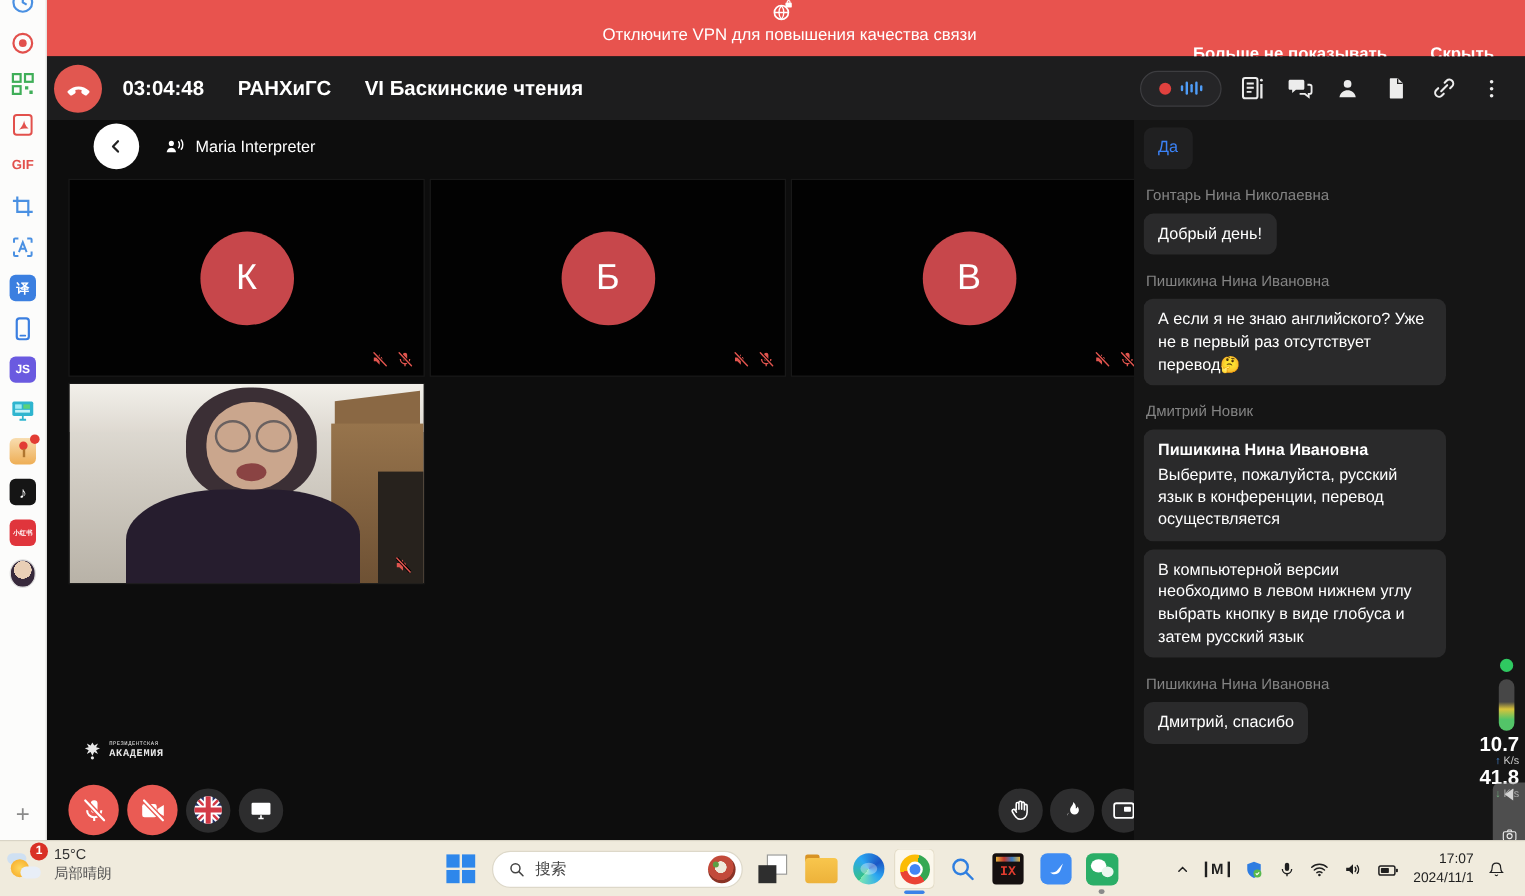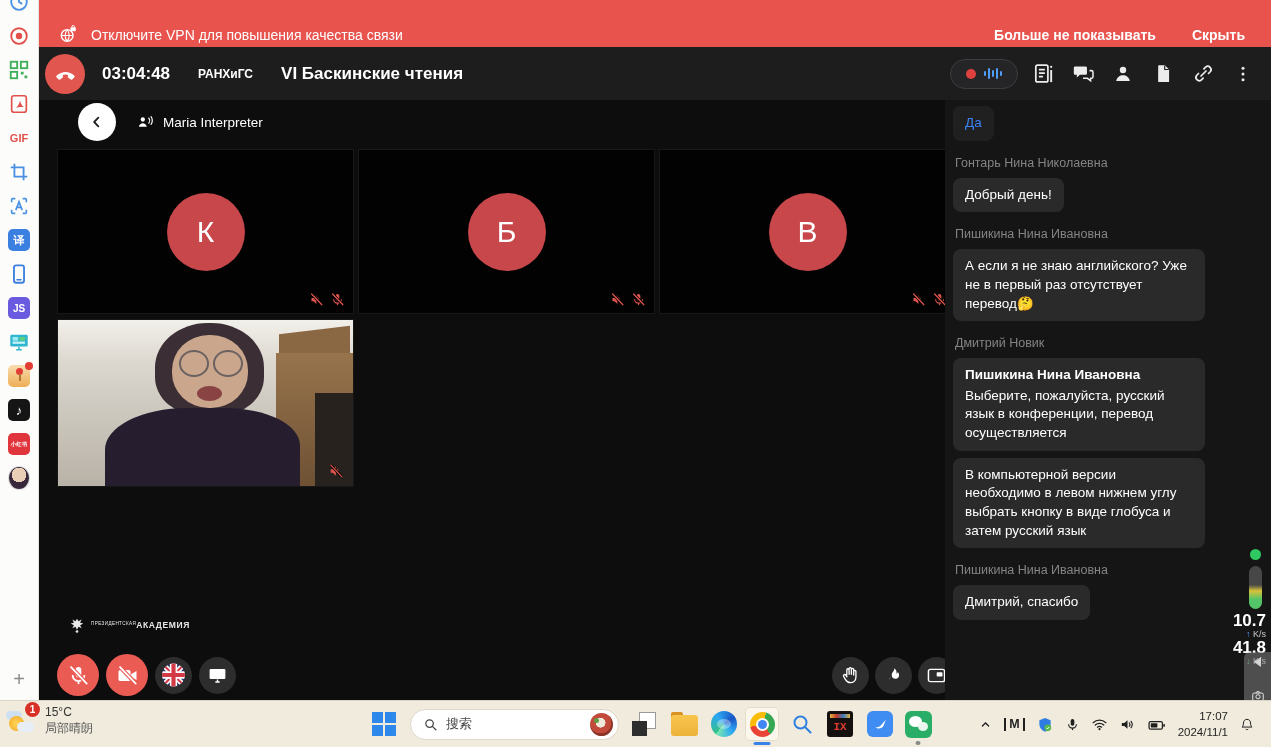--- a/index.html
+++ b/index.html
@@ -15,32 +15,32 @@
   .glyphbox{width:22px;height:22px;border-radius:5px;display:flex;align-items:center;justify-content:center;
             color:#fff;font-weight:700;}
   .joy{width:22px;height:22px;border-radius:5px;background:linear-gradient(180deg,#f8ddb0,#eeae55);position:relative;}
   .joy::before{content:'';position:absolute;left:8px;top:3px;width:7px;height:7px;border-radius:50%;background:#e23c34;}
   .joy::after{content:'';position:absolute;left:10.5px;top:9px;width:2px;height:7px;background:#b0762f;}
   .joy .dot{position:absolute;right:-3px;top:-3px;width:8px;height:8px;border-radius:50%;background:#e23c34;}
   .avatar-photo{width:22px;height:22px;border-radius:50%;
      background:radial-gradient(circle at 50% 36%,#e9cfb6 0 42%,#37293b 43% 100%);border:1px solid #ddd;}
   
   .banner{position:absolute;left:38px;right:0;top:0;height:47px;background:#e8534e;color:#fff;
-          display:flex;align-items:center;padding:11px 26px 0 20px;z-index:5;}
+          display:flex;align-items:center;padding:0 26px 0 20px;z-index:5;flex-direction:column;}
   .banner-text{margin-left:13px;font-size:14px;}
   .banner-right{margin-left:auto;display:flex;gap:36px;}
   .banner-btn{font-size:14px;font-weight:700;color:#fff;background:none;border:none;cursor:pointer;
               font-family:inherit;padding:0;}
   
   .conf-header{position:absolute;left:38px;right:0;top:47px;height:53px;background:#1d1d1e;color:#fff;
                display:flex;align-items:center;z-index:5;}
   .end-call{width:40px;height:40px;border-radius:50%;background:#e15750;margin-left:7px;border:none;
             display:flex;align-items:center;justify-content:center;cursor:pointer;color:#fff;flex:none;}
   .h-timer{margin-left:17px;font-size:17px;font-weight:700;}
-  .h-org{margin-left:28px;font-size:12px;font-weight:700;}
+  .h-org{margin-left:28px;font-size:17px;font-weight:700;}
   .h-title{margin-left:28px;font-size:17px;font-weight:700;}
   .header-right{margin-left:auto;display:flex;align-items:center;gap:10px;margin-right:13px;}
   .rec-pill{width:66px;height:28px;border-radius:15px;background:#252527;border:1px solid #3d3d40;
             display:flex;align-items:center;justify-content:center;gap:8px;cursor:pointer;}
   .rec-dot{width:10px;height:10px;border-radius:50%;background:#e0413e;}
   .wave{display:flex;align-items:center;gap:2px;}
   .wave i{display:block;width:2px;border-radius:1px;background:#4f9df8;}
   .hicon{width:30px;height:30px;display:flex;align-items:center;justify-content:center;color:#ececec;cursor:pointer;}
   
   .stage{position:absolute;left:38px;top:100px;width:907px;height:600px;background:#0d0d0d;margin-left:12px;}
@@ -63,21 +63,21 @@
   .wc-dark{position:absolute;right:0;top:44%;width:13%;height:56%;background:#27221d;}
   .wc-hair{position:absolute;left:33%;top:2%;width:37%;height:56%;border-radius:48% 48% 42% 42%;background:#3b2f35;}
   .wc-face{position:absolute;left:38.5%;top:9%;width:26%;height:44%;border-radius:48%;background:#caa68d;}
   .wc-gl{position:absolute;left:41%;top:18%;width:9%;height:14%;border:2px solid #6a6160;border-radius:50%;}
   .wc-gl.r{left:52.5%;}
   .wc-mouth{position:absolute;left:47%;top:40%;width:8.5%;height:9%;border-radius:50%;background:#8a4343;}
   .wc-body{position:absolute;left:16%;top:53%;width:66%;height:60%;border-radius:42% 38% 0 0;background:#261d2e;}
   .wc-ic{position:absolute;right:9px;bottom:7px;color:#e0544e;}
   
   .watermark{position:absolute;left:17px;top:516px;display:flex;align-items:center;gap:4px;color:#fff;opacity:.9;}
-  .wm-txt{display:flex;line-height:1.15;}
+  .wm-txt{display:flex;flex-direction:column;line-height:1.15;font-family:Liberation Mono, monospace;}
   .wm1{font-size:4.6px;letter-spacing:.4px;}
   .wm2{font-size:8.5px;font-weight:700;letter-spacing:.6px;}
   
   .controls-left{position:absolute;left:7px;bottom:4px;display:flex;align-items:center;gap:7px;}
   .controls-right{position:absolute;right:2px;bottom:6px;display:flex;align-items:center;gap:6px;}
   .ctl{border:none;border-radius:50%;display:flex;align-items:center;justify-content:center;cursor:pointer;flex:none;color:#fff;}
   .ctl.red{width:42px;height:42px;background:#ea5b54;}
   .ctl.dark{width:37px;height:37px;background:#2d2d2e;}
   
   .chat{position:absolute;left:945px;top:100px;width:326px;height:600px;background:#151515;color:#fff;}

